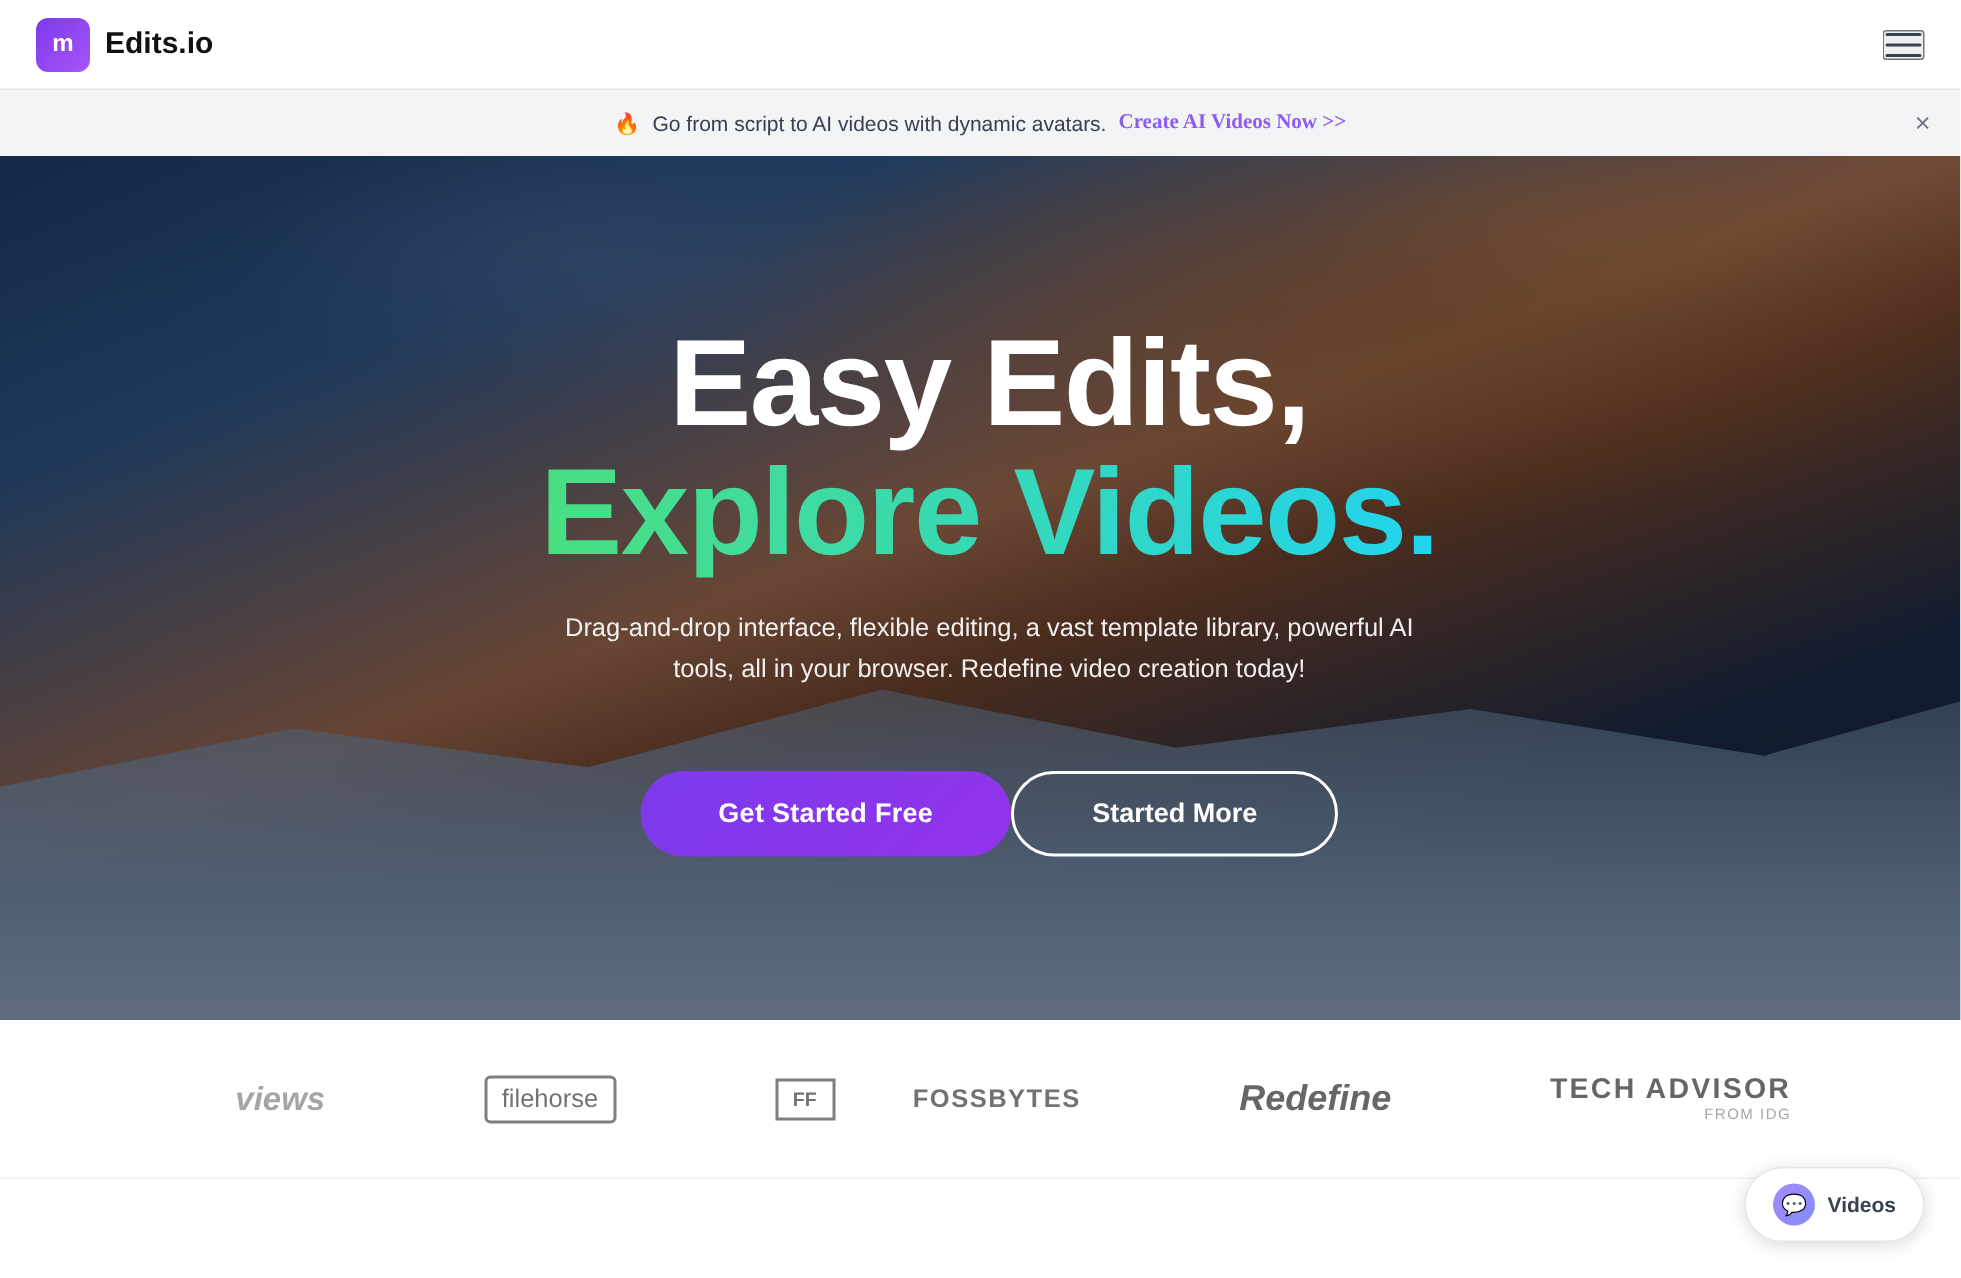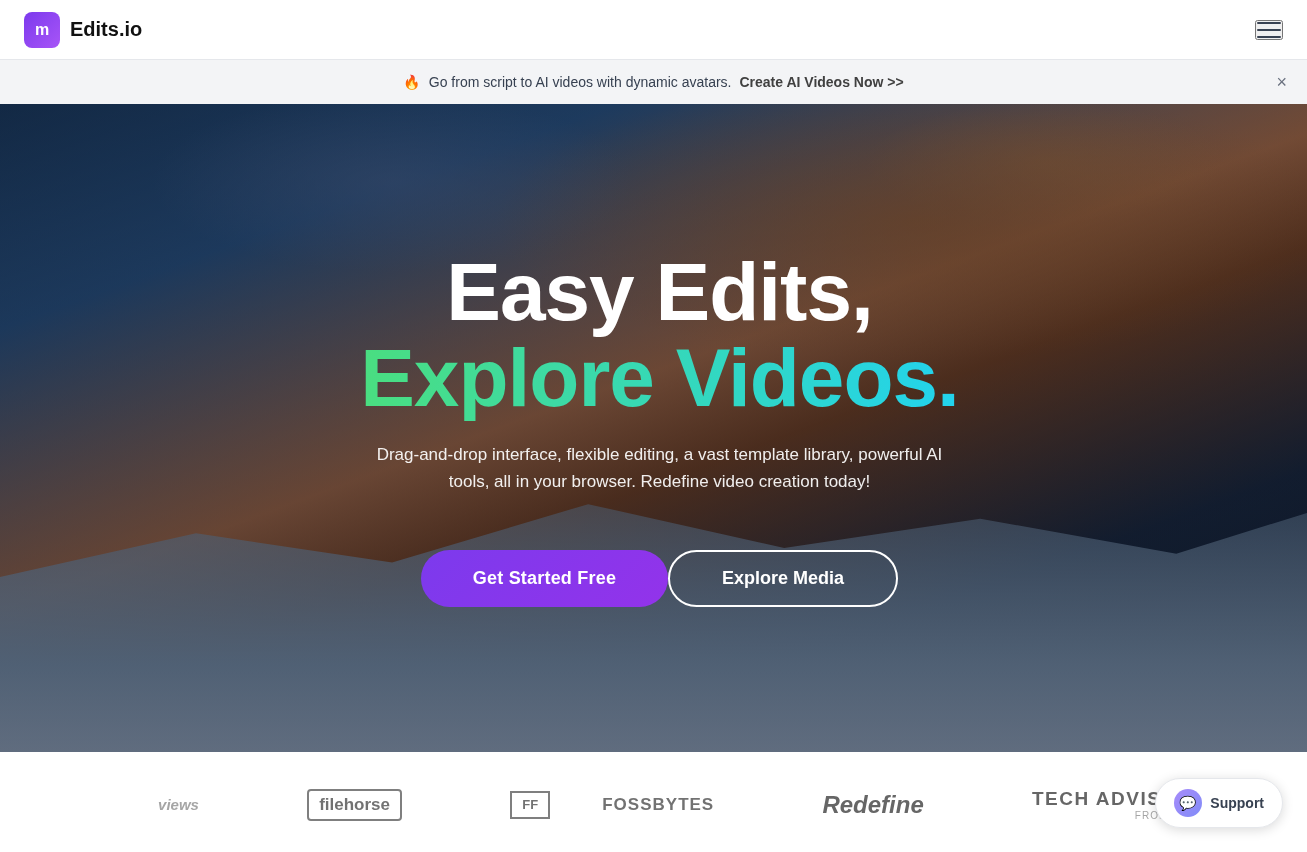--- a/index.html
+++ b/index.html
@@ -62,40 +62,41 @@
       position: relative;
     }
     .banner-text {
       font-size: 14px;
       color: #374151;
       display: flex;
       align-items: center;
       gap: 8px;
     }
     .banner-link {
-      color: #404040;
+      color: #8b5cf6;
       font-weight: 600;
       text-decoration: none;
+      font-family: Liberation Serif, serif;
     }
     .banner-close {
       position: absolute;
       right: 20px;
       background: none;
       border: none;
       font-size: 18px;
       color: #6b7280;
       cursor: pointer;
       line-height: 1;
     }
 
     
     .hero {
       position: relative;
       width: 1307px;
-      height: 648px;
+      height: 576px;
       overflow: hidden;
       display: flex;
       align-items: center;
       justify-content: center;
       padding-left: 12px;
     }
     .hero-bg {
       position: absolute;
       inset: 0;
       background: 
@@ -204,32 +205,32 @@
       justify-content: space-around;
       border-bottom: 1px solid #f0f0f0;
     }
     .logo-item {
       display: flex;
       align-items: center;
       gap: 6px;
       opacity: 0.75;
     }
     .logo-brand-views {
-      font-size: 15px;
+      font-size: 22px;
       font-weight: 700;
       color: #888;
       font-style: italic;
       margin-left: 44px;
     }
     .logo-filehorse {
       border: 2px solid #555;
       border-radius: 4px;
       padding: 4px 10px;
       font-size: 17px;
-      font-weight: 700;
+      font-weight: 400;
       color: #444;
     }
     .logo-fossbytes-icon {
       width: 40px;
       height: 28px;
       border: 2px solid #555;
       display: flex;
       align-items: center;
       justify-content: center;
       font-size: 13px;
@@ -328,21 +329,21 @@
   <div class="hero-scene"></div>
   <div class="hero-bg"></div>
   <div class="hero-content">
     <h1>
       <div class="hero-title-line1">Easy Edits,</div>
       <div class="hero-title-line2">Explore Videos.</div>
     </h1>
     <p class="hero-subtitle">Drag-and-drop interface, flexible editing, a vast template library, powerful AI tools, all in your browser. Redefine video creation today!</p>
     <div class="hero-buttons">
       <button class="btn-primary">Get Started Free</button>
-      <button class="btn-secondary">Explore Media</button>
+      <button class="btn-secondary">Started More</button>
     </div>
   </div>
 </section>
 
 <section class="logos-section">
   <div class="logo-item">
     <span class="logo-brand-views">views</span>
   </div>
   <div class="logo-item">
     <span class="logo-filehorse">filehorse</span>
@@ -359,14 +360,14 @@
       <span class="logo-techadviser-main">TECH ADVISOR</span>
       <span class="logo-techadviser-sub">FROM IDG</span>
     </div>
   </div>
 </section>
 
 <button class="support-btn">
   <div class="support-icon-wrapper">
     <span>💬</span>
   </div>
-  <span>Support</span>
+  <span>Videos</span>
 </button>
 
 </body></html>

